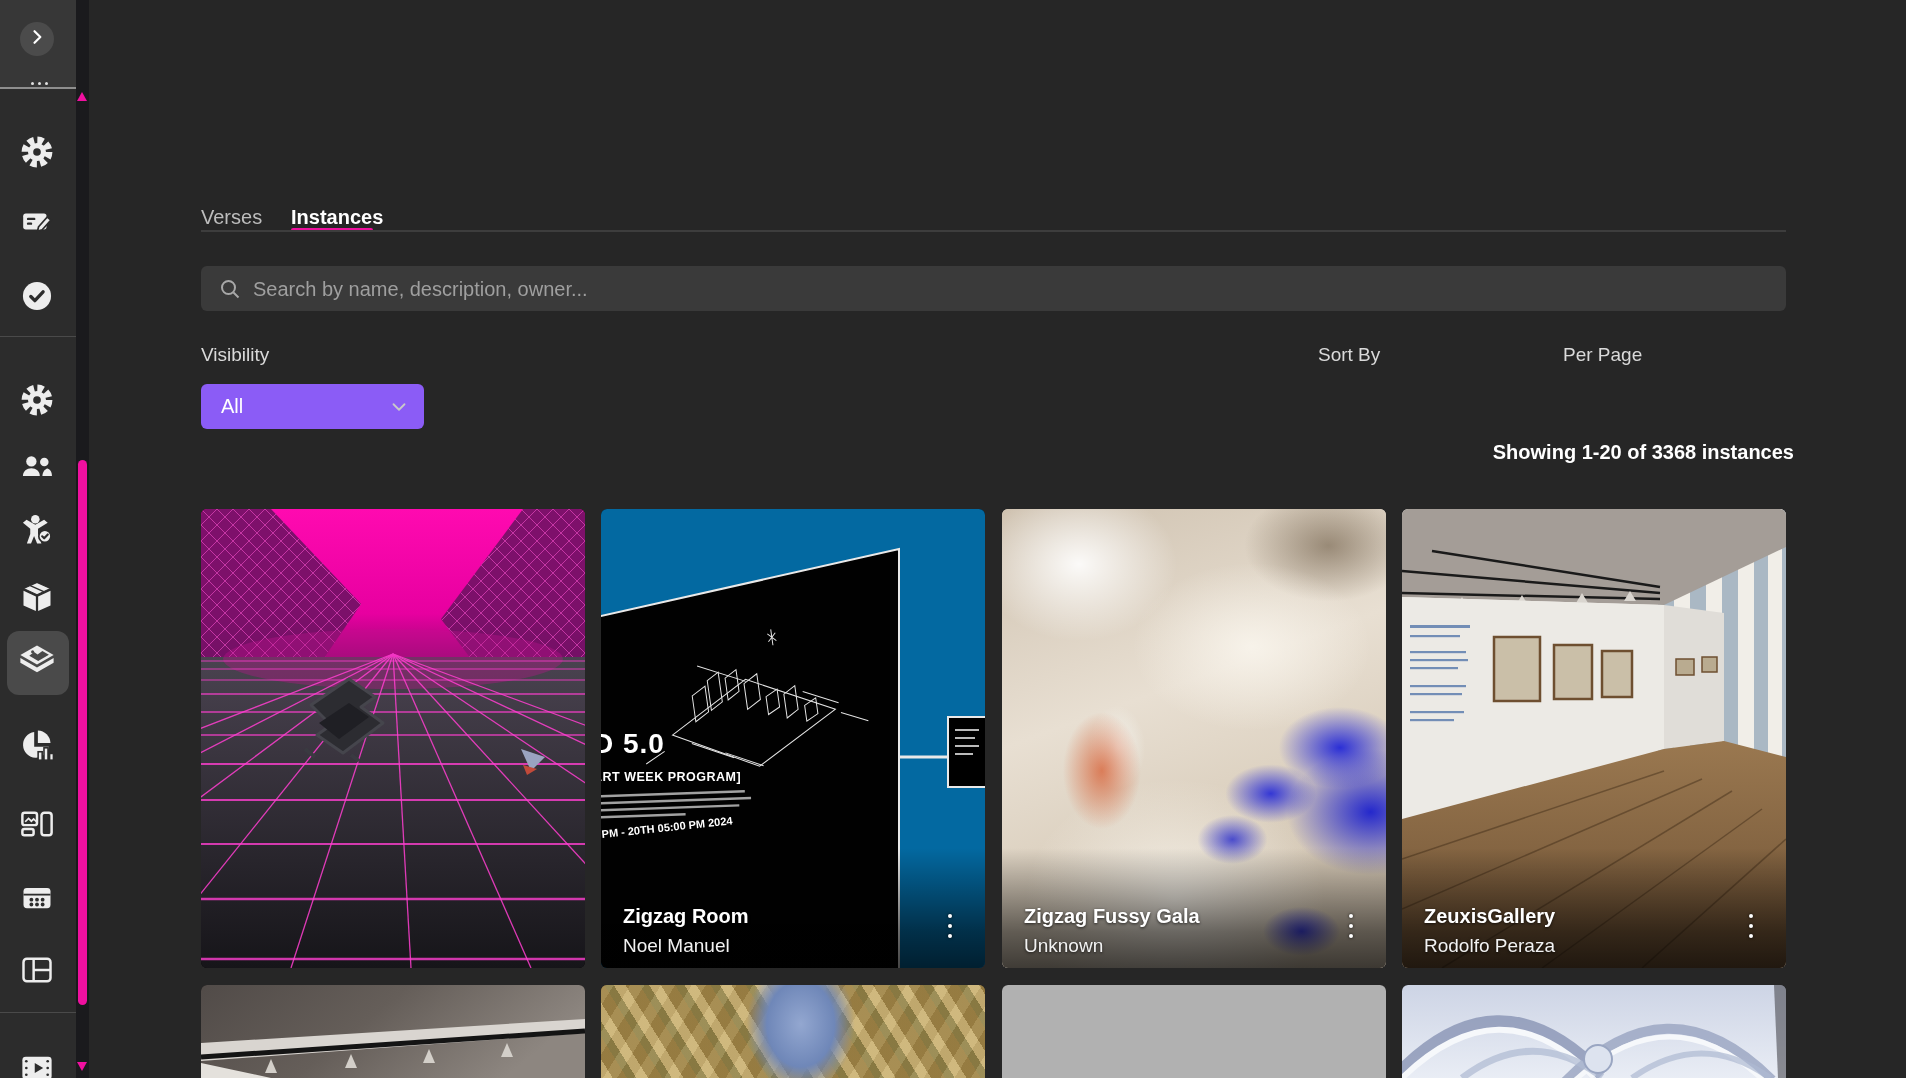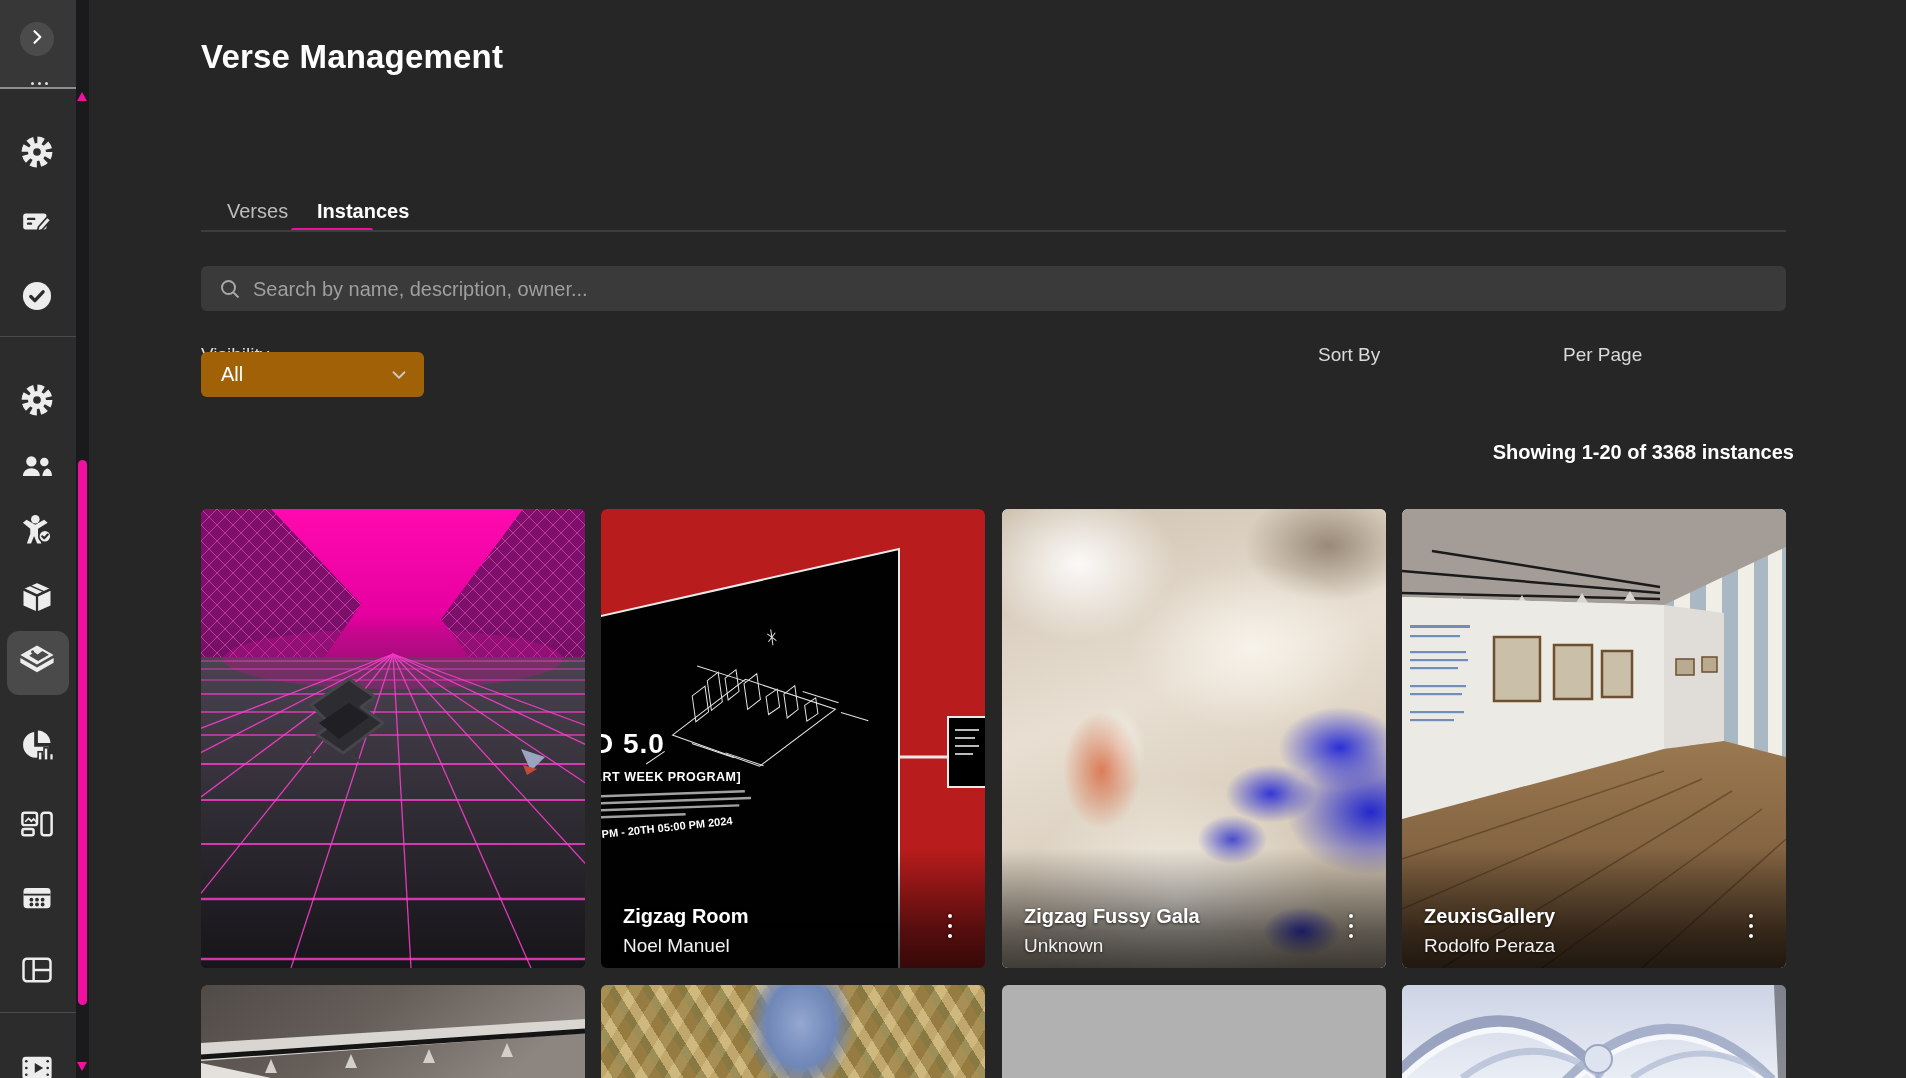--- a/index.html
+++ b/index.html
@@ -21,49 +21,49 @@
   #sb-up{position:absolute;left:1px;top:92px;width:0;height:0;border-left:5.5px solid transparent;
          border-right:5.5px solid transparent;border-bottom:9px solid #f110a0;cursor:pointer;}
   #sb-down{position:absolute;left:1px;top:1062px;width:0;height:0;border-left:5.5px solid transparent;
          border-right:5.5px solid transparent;border-top:9px solid #f110a0;cursor:pointer;}
   #sb-thumb{position:absolute;left:2px;top:460px;width:9px;height:545px;border-radius:5px;background:#f110a0;cursor:pointer;}
   
   #main{position:absolute;left:201px;top:0;width:1585px;height:1078px;}
   #page-title{position:absolute;left:0;top:38px;font-size:33px;font-weight:700;letter-spacing:.2px;}
   #page-subtitle{position:absolute;left:0;top:104px;font-size:24px;font-weight:400;color:#ececec;}
   #tabs{position:absolute;left:0;top:194px;height:40px;}
-  .tab{position:absolute;top:6px;font-size:20px;cursor:pointer;white-space:nowrap;margin-left:26px;}
+  .tab{position:absolute;top:12px;font-size:20px;cursor:pointer;white-space:nowrap;}
   #tab-verses{left:0;color:#bdbdbd;}
   #tab-instances{left:90px;color:#fff;font-weight:700;}
   #tab-underline{position:absolute;left:90px;top:34px;width:82px;height:4px;border-radius:2px;background:#ee0f9e;}
   #tabs-divider{position:absolute;left:0;top:230px;width:1585px;height:2px;background:#3d3d3d;}
   #searchbar{position:absolute;left:0;top:266px;width:1585px;height:45px;background:#3a3a3a;border-radius:6px;}
   #searchbar svg{position:absolute;left:17px;top:11px;}
   #searchbar input{position:absolute;left:50px;top:0;width:1510px;height:45px;background:transparent;border:none;
      outline:none;color:#eaeaea;font-size:20px;font-family:"Liberation Sans",sans-serif;}
   #searchbar input::placeholder{color:#9f9f9f;opacity:1;}
   .flabel{position:absolute;top:344px;font-size:19px;color:#dadada;}
-  .sel{position:absolute;top:352px;height:45px;background:#a16207;border-radius:6px;cursor:pointer;}
+  .sel{position:absolute;top:384px;height:45px;background:#8b5cf6;border-radius:6px;cursor:pointer;}
   .sel .val{position:absolute;left:20px;top:0;height:45px;display:flex;align-items:center;font-size:20px;color:#fff;}
   .sel svg{position:absolute;right:14px;top:12px;}
   #summary{position:absolute;left:8px;top:441px;width:1585px;text-align:right;font-size:20px;font-weight:700;color:#fff;}
   
   .card{position:absolute;top:509px;width:384px;height:459px;border-radius:6px;overflow:hidden;background:#000;cursor:pointer;}
   .card .art{position:absolute;inset:0;}
   .cfoot{position:absolute;left:0;right:0;bottom:0;height:120px;
          background:linear-gradient(180deg,rgba(0,0,0,0) 0%,rgba(0,0,0,.55) 70%,rgba(0,0,0,.7) 100%);}
   .ctitle{position:absolute;left:22px;bottom:40px;font-size:20px;font-weight:700;
           text-shadow:0 1px 3px rgba(0,0,0,.7);white-space:nowrap;}
   .cowner{position:absolute;left:22px;bottom:11px;font-size:19px;color:#f2f2f2;
           text-shadow:0 1px 3px rgba(0,0,0,.7);white-space:nowrap;}
   .redact{display:inline-block;width:134px;height:26px;background:#0b0b0b;vertical-align:middle;margin:-4px 0 0 -6px;}
   .kebab{position:absolute;right:24px;bottom:22px;width:22px;height:40px;display:flex;flex-direction:column;
          align-items:center;justify-content:center;gap:6px;cursor:pointer;}
   .kebab i{width:4px;height:4px;border-radius:50%;background:#fff;box-shadow:0 0 3px rgba(0,0,0,.8);}
-  .card2bg{position:absolute;inset:0;background:#b91c1c;}
+  .card2bg{position:absolute;inset:0;background:#0369a1;}
   .card3bg{position:absolute;inset:0;background-color:#dcd2c5;background-image:
      radial-gradient(ellipse 140px 110px at 20% 12%,rgba(255,255,255,.9),rgba(255,255,255,0) 70%),
      radial-gradient(ellipse 170px 120px at 65% 30%,rgba(250,246,238,.85),rgba(250,246,238,0) 70%),
      radial-gradient(ellipse 60px 90px at 26% 57%,rgba(214,92,48,.75),rgba(214,92,48,0) 65%),
      radial-gradient(ellipse 40px 60px at 30% 52%,rgba(245,245,240,.9),rgba(245,245,240,0) 70%),
      radial-gradient(ellipse 120px 80px at 85% 8%,rgba(106,88,66,.6),rgba(106,88,66,0) 70%),
      radial-gradient(ellipse 90px 60px at 88% 52%,#2b2fd6,rgba(43,47,214,0) 68%),
      radial-gradient(ellipse 120px 90px at 96% 66%,#2428cc,rgba(36,40,204,0) 70%),
      radial-gradient(ellipse 70px 45px at 70% 62%,rgba(43,47,214,.95),rgba(43,47,214,0) 65%),
      radial-gradient(ellipse 50px 35px at 60% 72%,rgba(36,40,204,.8),rgba(36,40,204,0) 70%),
@@ -226,21 +226,20 @@
     </div>
 
     <div id="sb-track">
       <div id="sb-up"></div>
       <div id="sb-thumb"></div>
       <div id="sb-down"></div>
     </div>
   </nav>
 
   <main id="main">
-    <h1 id="page-title" style="margin:0">Verse Management</h1>
 
     <div id="tabs">
       <div class="tab" id="tab-verses">Verses</div>
       <div class="tab" id="tab-instances">Instances</div>
       <div id="tab-underline"></div>
     </div>
     <div id="tabs-divider"></div>
 
     <div id="searchbar">
       <span>

